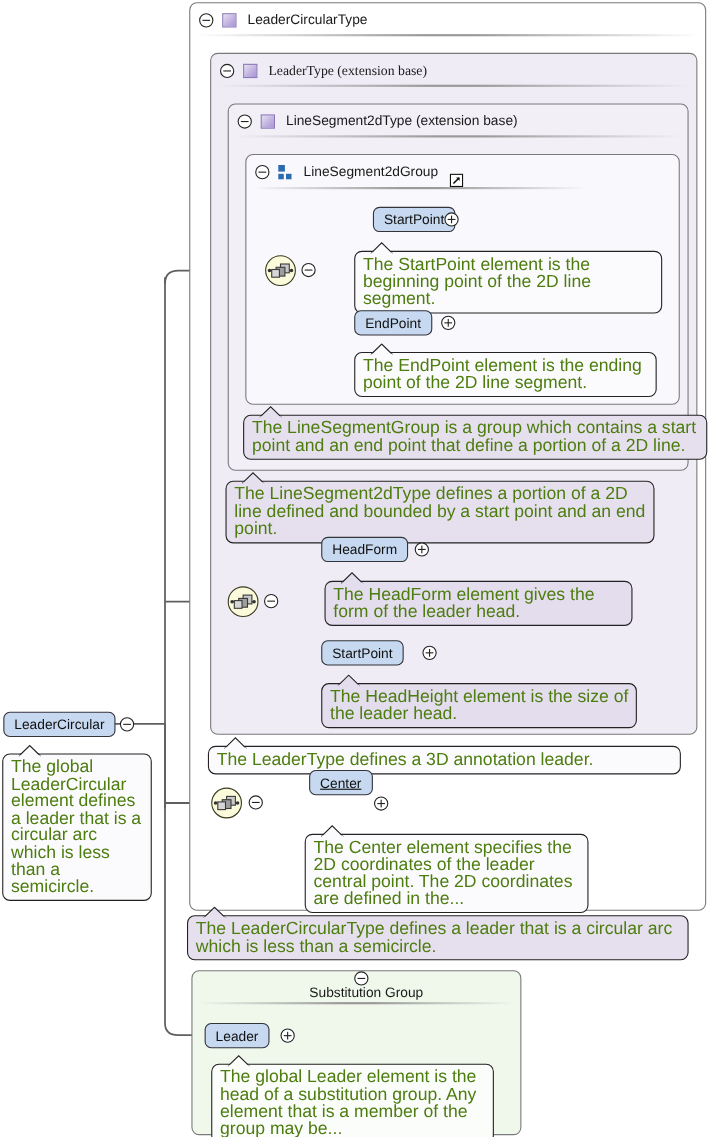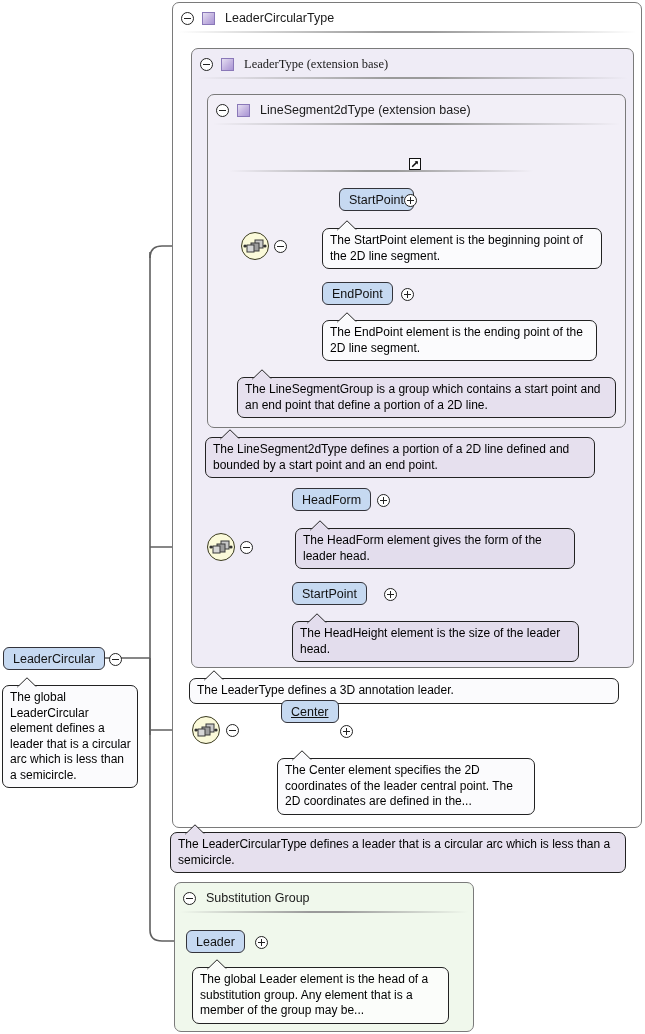--- a/index.html
+++ b/index.html
@@ -159,23 +159,23 @@
     position: absolute;
     z-index: 5;
   }
 
   
   .note {
     position: absolute;
     border: 1px solid #222;
     border-radius: 7px;
     padding: 4px 6px 4px 7px;
-    font-size: 12px;
+    font-size: 16px;
     line-height: 15.5px;
-    color: #000000;
+    color: #4d7c0f;
     z-index: 4;
   }
   .note.white { background: #fbfbfd; }
   .note.lilac { background: #e6e0ee; }
   .note.lilac2 { background: #e3dded; }
   .note.greenish { background: #fbfdfa; }
   
   .note .tail {
     position: absolute;
     top: -9px;
@@ -244,20 +244,31 @@
 
   <div class="panel lv2" style="left:207px; top:94px; width:419px; height:334px;">
     <div class="panel-head" style="width:100%;">
       <span class="minus-ico"></span>
       <span class="type-ico"></span>
       <span class="panel-title head-label">LineSegment2dType (extension base)</span>
     </div>
   </div>
   <div class="head-rule" style="left:213px; top:123px; width:407px;"></div>
 
+  <div class="panel lv4" style="left:223px; top:140px; width:395px; height:228px;">
+    <div class="panel-head" style="width:100%;">
+      <span class="minus-ico"></span>
+      <span class="group-ico">
+        <i class="a"></i>
+          <i class="b"></i>
+          <i class="c"></i>
+      </span>
+      <span class="panel-title head-label">LineSegment2dGroup</span>
+    </div>
+  </div>
   <div class="head-rule" style="left:229px; top:170px; width:304px;"></div>
 
   <div class="link-ico" style="left:409px; top:158px;">
     <svg width="10" height="10" viewBox="0 0 10 10">
       <path d="M2.2 7.8 L7.4 2.6" stroke="#111" stroke-width="1.5" fill="none"></path>
       <path d="M4.6 2.3 L7.8 2.3 L7.8 5.5 Z" fill="#111"></path>
     </svg>
   </div>
 
   <div class="seq" style="left:241px; top:232px;">
@@ -299,21 +310,21 @@
   <div class="note white" style="left:322px; top:320px; width:275px;">
     <span class="tail">
       <svg width="21" height="11" viewBox="0 0 21 11">
         <path d="M0 10.5 L10 0.8 L20 10.5" fill="#fbfbfd" stroke="#222" stroke-width="1"></path>
         <path d="M0.5 10.5 L20 10.5" stroke="#fbfbfd" stroke-width="2"></path>
       </svg>
     </span>
     <span>The EndPoint element is the ending point of the 2D line segment.</span>
   </div>
 
-  <div class="note lilac" style="left:221px; top:377px; width:379px;margin-left:16px;">
+  <div class="note lilac" style="left:221px; top:377px; width:422px;">
     <span class="tail">
       <svg width="21" height="11" viewBox="0 0 21 11">
         <path d="M0 10.5 L10 0.8 L20 10.5" fill="#e6e0ee" stroke="#222" stroke-width="1"></path>
         <path d="M0.5 10.5 L20 10.5" stroke="#e6e0ee" stroke-width="2"></path>
       </svg>
     </span>
     <span>The LineSegmentGroup is a group which contains a start point and an end point that define a portion of a 2D line.</span>
   </div>
 
   <div class="note lilac" style="left:205px; top:437px; width:390px;">
@@ -416,21 +427,21 @@
     <span class="tail">
       <svg width="21" height="11" viewBox="0 0 21 11">
         <path d="M0 10.5 L10 0.8 L20 10.5" fill="#e6e0ee" stroke="#222" stroke-width="1"></path>
         <path d="M0.5 10.5 L20 10.5" stroke="#e6e0ee" stroke-width="2"></path>
       </svg>
     </span>
     <span>The LeaderCircularType defines a leader that is a circular arc which is less than a semicircle.</span>
   </div>
 
   <div class="panel green" style="left:174px; top:882px; width:300px; height:150px;">
-    <div class="panel-head" style="width:100%;">
+    <div class="panel-head" style="width:100%;flex-direction:column;">
       <span class="minus-ico"></span>
       <span class="panel-title head-label">Substitution Group</span>
     </div>
   </div>
   <div class="head-rule" style="left:180px; top:911px; width:288px;"></div>
 
   <div class="el" style="left:186px; top:930px;">
     <span>Leader</span>
   </div>
   <div class="el-plus" style="left:255px; top:935px;">

